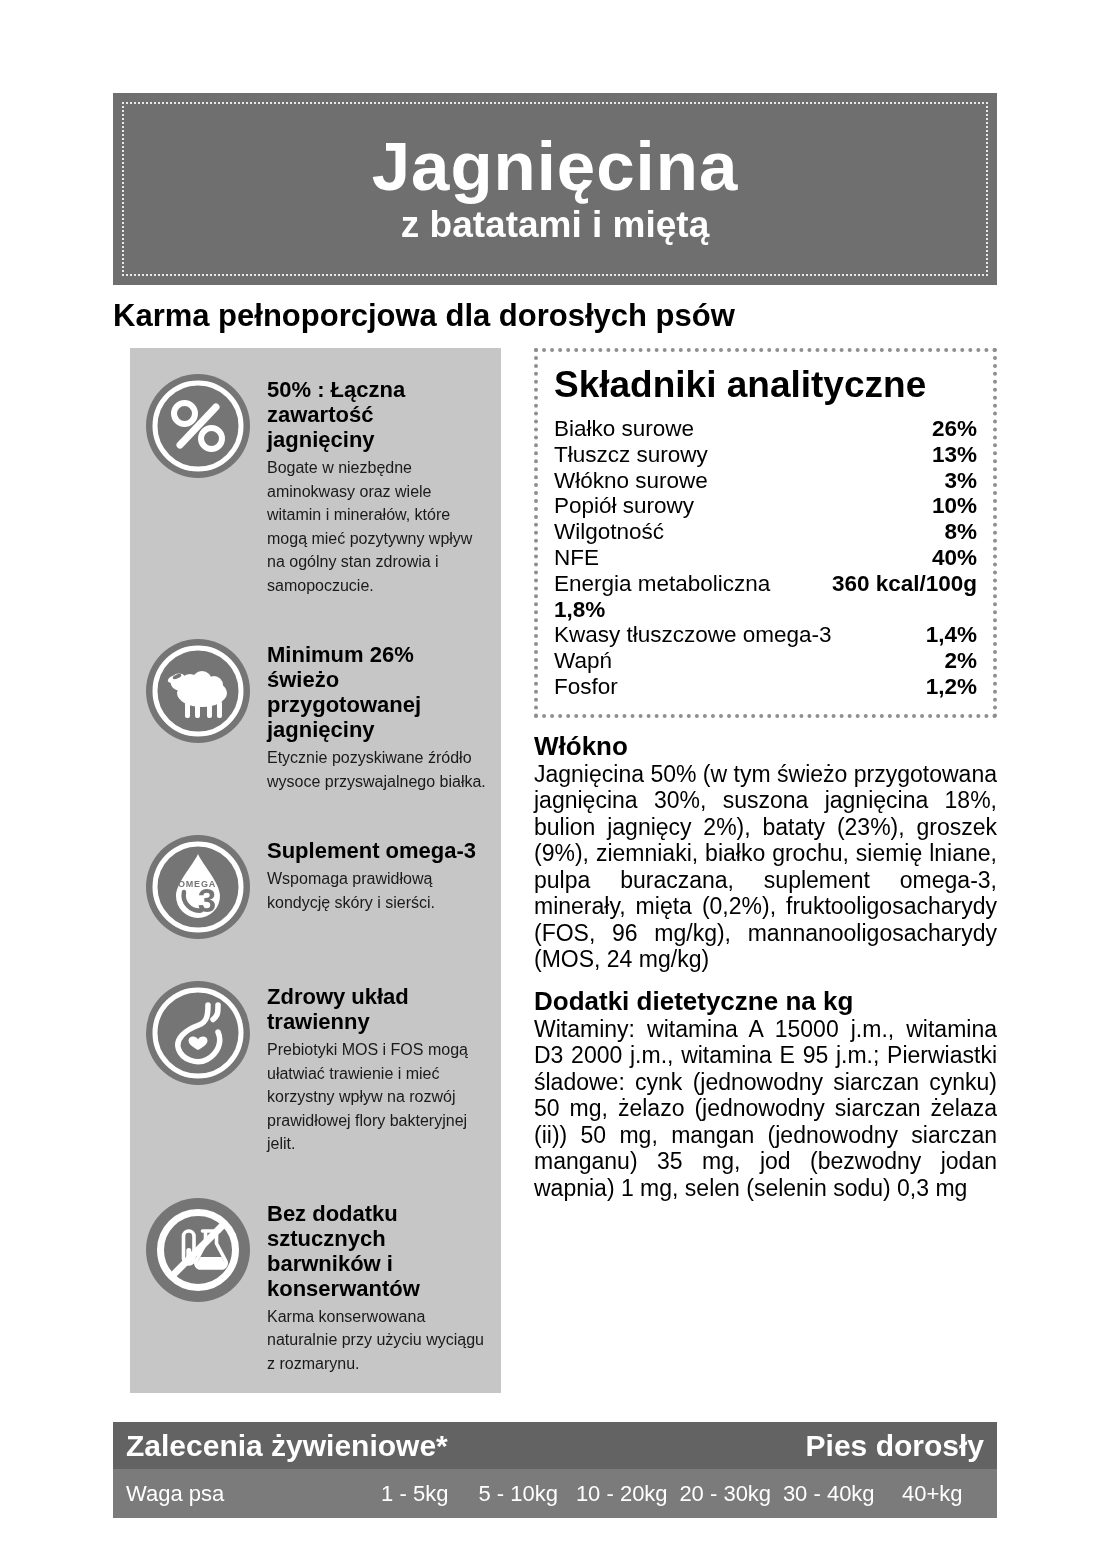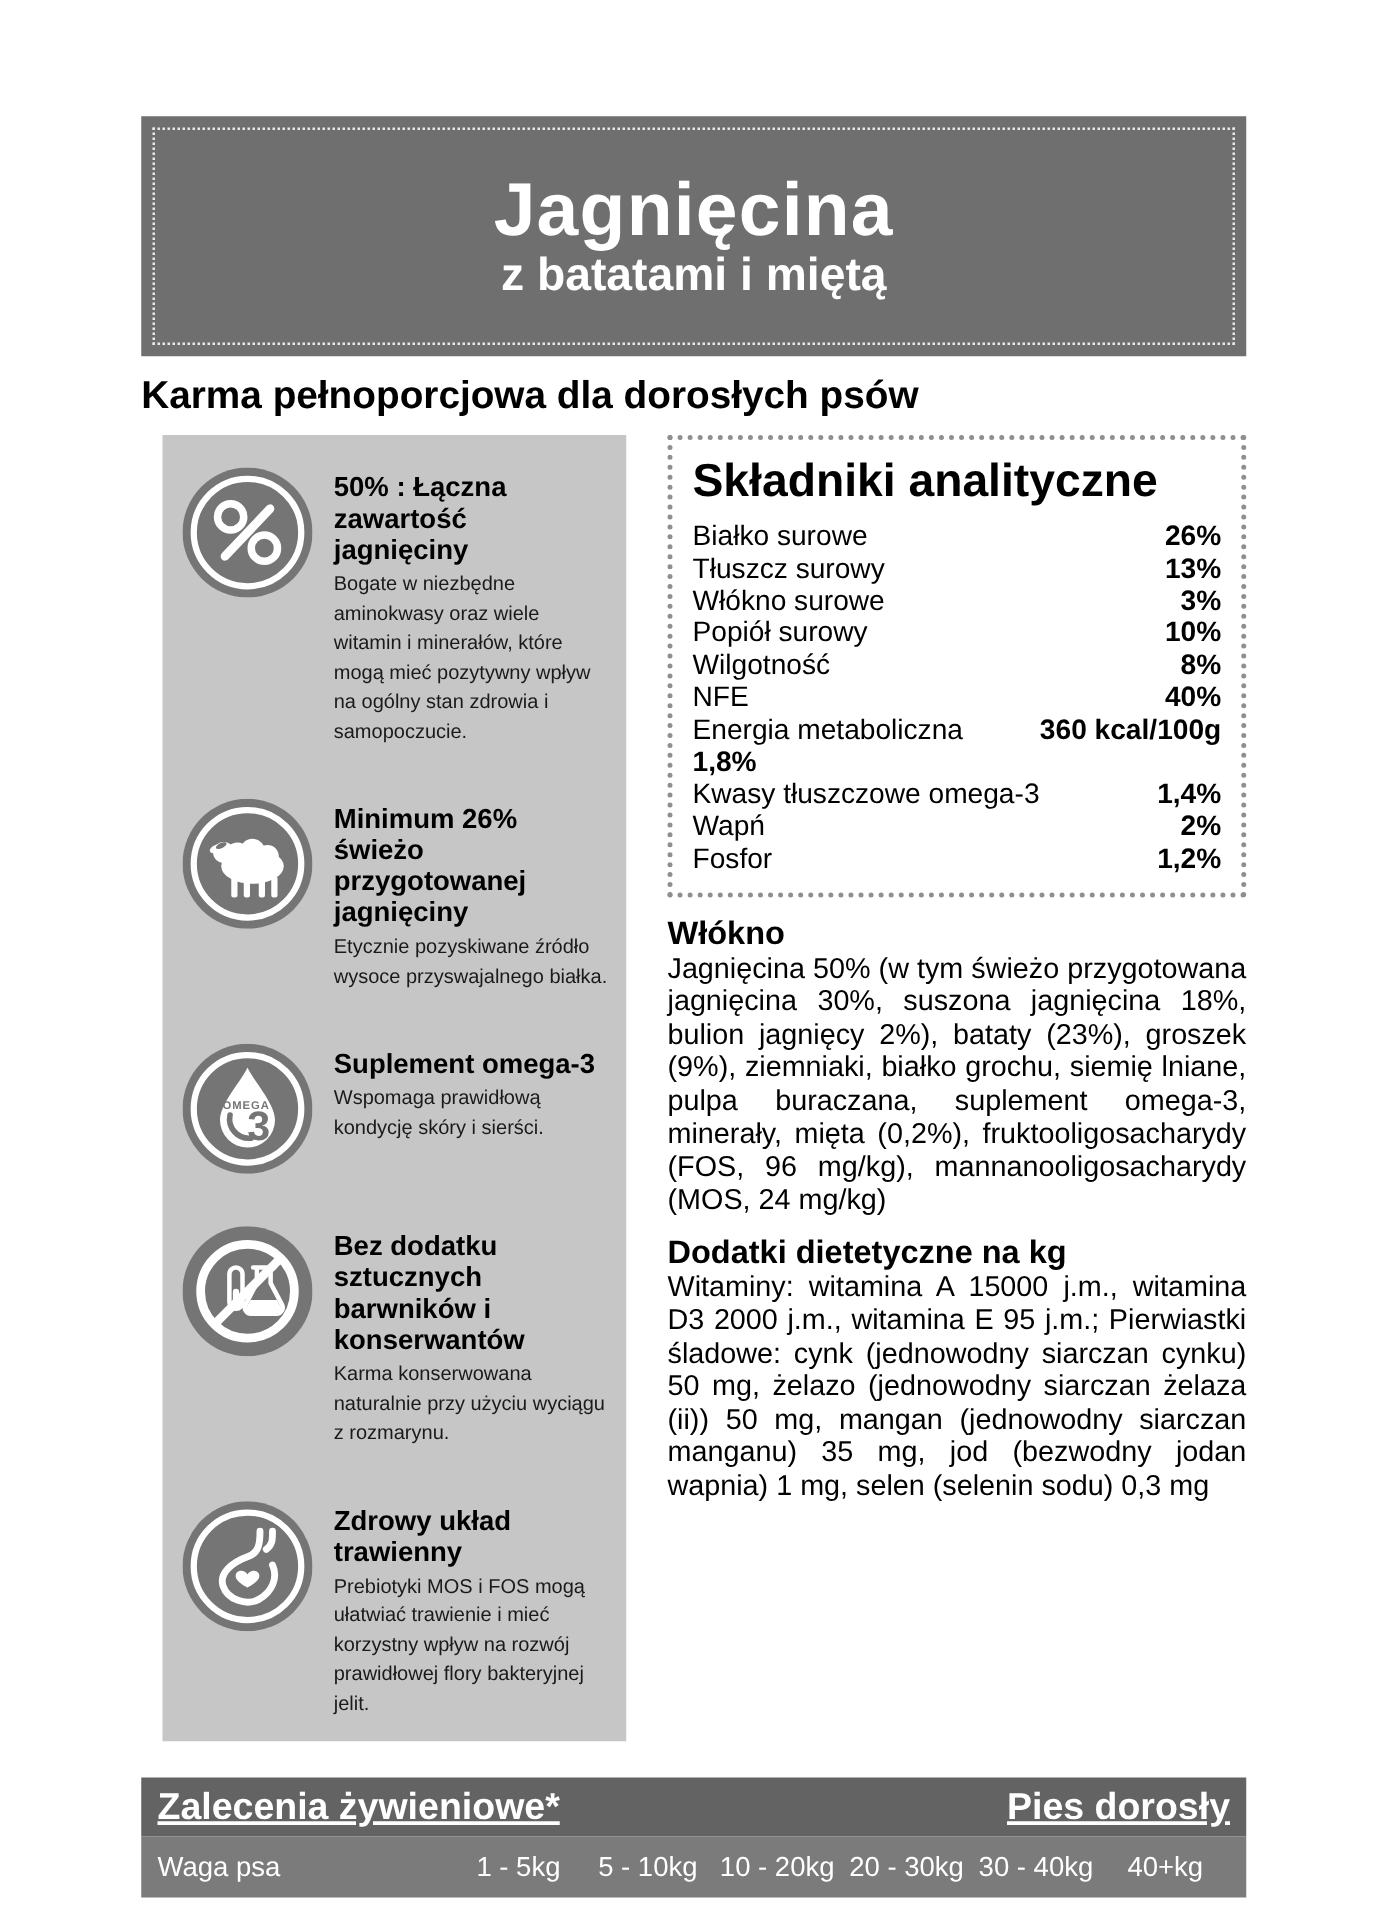--- a/index.html
+++ b/index.html
@@ -9,21 +9,21 @@
     font-family:"Liberation Sans","DejaVu Sans",sans-serif; color:#000;
   }
   .page { padding:93px 113px 0 113px; }
 
   
   .hero { background:#6F6F6F; height:192px; position:relative; }
   .hero-inner {
     position:absolute; inset:9px; border:2px dotted rgba(255,255,255,.85);
     display:flex; flex-direction:column; align-items:center; justify-content:center;
   }
-  .hero-title { color:#fff; font-weight:bold; font-size:60px; line-height:1.02; letter-spacing:1px; }
+  .hero-title { color:#fff; font-weight:bold; font-size:69px; line-height:1.02; letter-spacing:1px; }
   .hero-subtitle { color:#fff; font-weight:bold; font-size:37px; line-height:1.1; margin-top:2px; }
 
   .tagline { font-weight:bold; font-size:31px; margin-top:13px; }
 
   
   .main-row { display:flex; gap:33px; margin-top:14px; min-height:748px;padding-left:17px; }
 
   .features-panel { width:371px; background:#C6C6C6; padding:26px 14px 18px 16px; }
   .feature { display:flex; gap:17px; margin-bottom:42px; align-items:flex-start; }
   .feature:last-child { margin-bottom:0; }
@@ -38,21 +38,21 @@
   .analytical-row { display:flex; justify-content:space-between; font-size:22.5px; line-height:25.8px; }
   .analytical-row .val { font-weight:bold; white-space:nowrap; }
 
   .section-heading { font-weight:bold; font-size:26px; margin-top:13px; line-height:30px; }
   .body-text { font-size:23px; line-height:26.5px; text-align:justify; }
 
   
   .feeding-table { margin-top:29px; color:#fff; }
   .ft-header {
     background:#636363; display:flex; justify-content:space-between; align-items:center;
-    padding:7px 13px 6px 13px; font-weight:bold; font-size:30px;text-decoration:underline;
+    padding:7px 13px 6px 13px; font-weight:bold; font-size:30px;
   }
   .ft-body { background:#7B7B7B; padding:4px 0; }
   .ft-row { display:flex; align-items:center; height:41px; padding:0 13px; font-size:22px; }
   .ft-label { width:237px; flex:0 0 237px; }
   .ft-cell { flex:1; text-align:center; }
 </style>
 </head>
 <body>
 
 <div class="page">
@@ -119,48 +119,48 @@
         </svg>
         <div class="feature-text">
           <div class="feature-title">Suplement omega-3</div>
           <div class="feature-desc">Wspomaga prawidłową kondycję skóry i sierści.</div>
         </div>
       </div>
 
       <div class="feature">
         <svg class="feature-icon" viewBox="0 0 104 104">
           <circle cx="52" cy="52" r="52" fill="#757575"></circle>
+          <circle cx="52" cy="52" r="43" fill="none" stroke="#fff" stroke-width="5"></circle>
+          <g stroke="#fff" stroke-width="5.5" fill="none" stroke-linecap="round">
+            <path d="M62 24 C62 34 61 41 53 44 C39 49 29 58 32.5 68 C36 78.5 51 84 61 78.5 C72 72.5 76.5 61 72 51"></path>
+            <path d="M72 24 C72 31 72 35 67 38.5"></path>
+          </g>
+          <path d="M52 58.5 c-2.6-4.6-9.5-3.4-9.5 1.2 c0 4.6 9.5 9.3 9.5 9.3 c0 0 9.5-4.7 9.5-9.3 c0-4.6-6.9-5.8-9.5-1.2 z" fill="#fff"></path>
+        </svg>
+        <div class="feature-text">
+          <div class="feature-title">Zdrowy układ trawienny</div>
+          <div class="feature-desc">Prebiotyki MOS i FOS mogą ułatwiać trawienie i mieć korzystny wpływ na rozwój prawidłowej flory bakteryjnej jelit.</div>
+        </div>
+      </div>
+
+      <div class="feature">
+        <svg class="feature-icon" viewBox="0 0 104 104">
+          <circle cx="52" cy="52" r="52" fill="#757575"></circle>
           <line x1="78" y1="26" x2="26" y2="78" stroke="#fff" stroke-width="7"></line>
           <g stroke="#fff" stroke-width="3.6" fill="none" stroke-linejoin="round" stroke-linecap="round">
             <rect x="37.5" y="33" width="10.5" height="33" rx="5.2"></rect>
             <path d="M56.5 33 h17 M59.5 33 v12.5 L50.5 62.5 a5 5 0 0 0 4.4 7.5 h20.2 a5 5 0 0 0 4.4-7.5 L70.5 45.5 v-12.5"></path>
           </g>
           <rect x="40.3" y="50" width="5" height="12.5" rx="2.5" fill="#fff"></rect>
           <path d="M54.5 59 h21 l3.2 5.5 a3.2 3.2 0 0 1 -2.8 4.8 h-21.8 a3.2 3.2 0 0 1 -2.8-4.8 z" fill="#fff"></path>
           <circle cx="52" cy="52" r="37.5" fill="none" stroke="#fff" stroke-width="7"></circle>
         </svg>
         <div class="feature-text">
           <div class="feature-title">Bez dodatku sztucznych barwników i konserwantów</div>
           <div class="feature-desc">Karma konserwowana naturalnie przy użyciu wyciągu z rozmarynu.</div>
-        </div>
-      </div>
-
-      <div class="feature">
-        <svg class="feature-icon" viewBox="0 0 104 104">
-          <circle cx="52" cy="52" r="52" fill="#757575"></circle>
-          <circle cx="52" cy="52" r="43" fill="none" stroke="#fff" stroke-width="5"></circle>
-          <g stroke="#fff" stroke-width="5.5" fill="none" stroke-linecap="round">
-            <path d="M62 24 C62 34 61 41 53 44 C39 49 29 58 32.5 68 C36 78.5 51 84 61 78.5 C72 72.5 76.5 61 72 51"></path>
-            <path d="M72 24 C72 31 72 35 67 38.5"></path>
-          </g>
-          <path d="M52 58.5 c-2.6-4.6-9.5-3.4-9.5 1.2 c0 4.6 9.5 9.3 9.5 9.3 c0 0 9.5-4.7 9.5-9.3 c0-4.6-6.9-5.8-9.5-1.2 z" fill="#fff"></path>
-        </svg>
-        <div class="feature-text">
-          <div class="feature-title">Zdrowy układ trawienny</div>
-          <div class="feature-desc">Prebiotyki MOS i FOS mogą ułatwiać trawienie i mieć korzystny wpływ na rozwój prawidłowej flory bakteryjnej jelit.</div>
         </div>
       </div>
 
     </div>
 
     <div class="right-col">
 
       <div class="analytical-box">
         <div class="analytical-title">Składniki analityczne</div>
         <div class="analytical-row">

